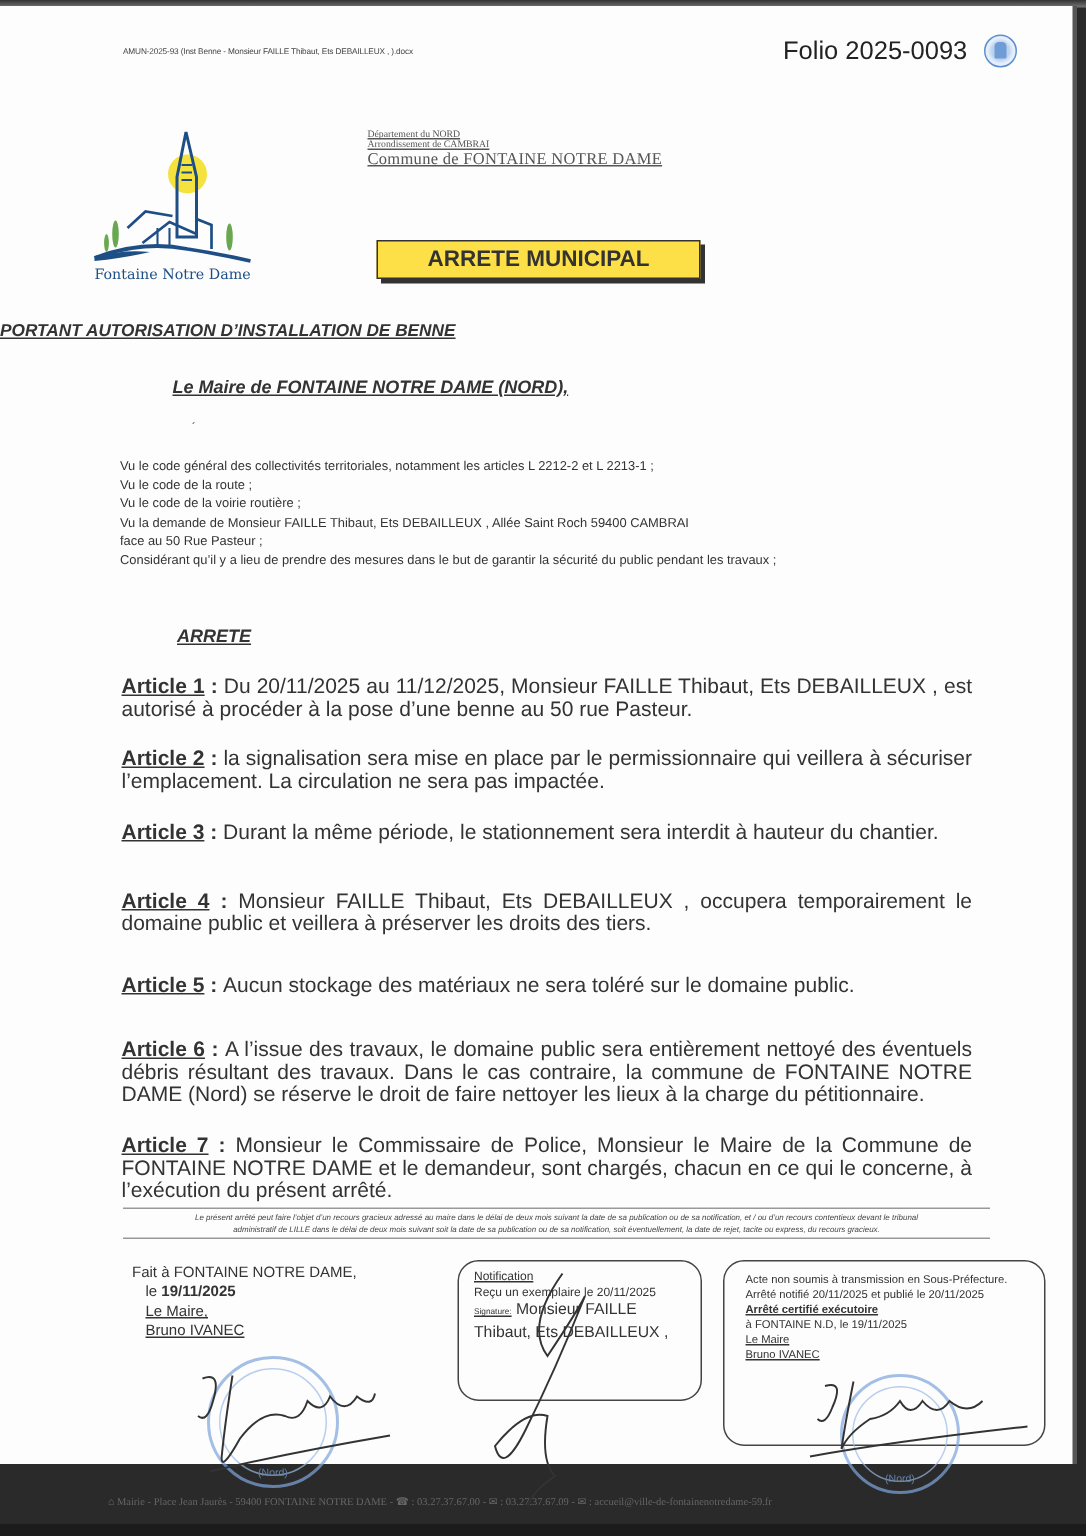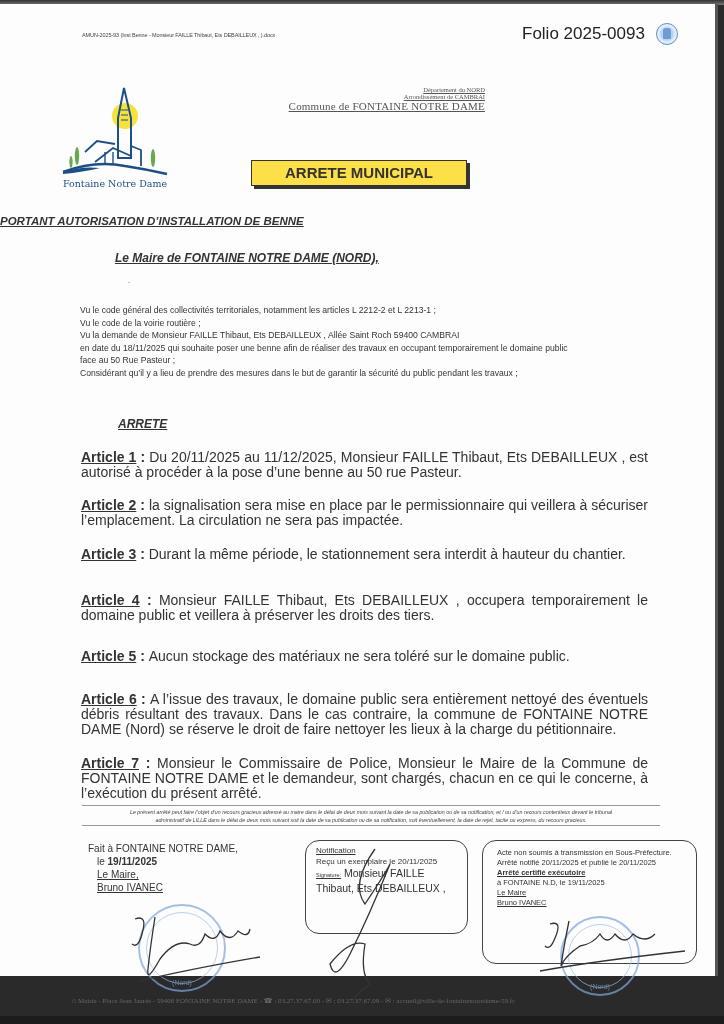--- a/index.html
+++ b/index.html
@@ -19,21 +19,21 @@
     .seal-icon { position: absolute; left: 656px; top: 19px; width: 22px; height: 22px; border-radius: 50%;
       border: 1.5px solid #5b8fd0; background: radial-gradient(circle, #b9d2ee 40%, #e6eefa 60%); }
     .seal-icon::after { content: ""; position: absolute; left: 6px; top: 4px; width: 8px; height: 11px;
       background: #5b8fd0; border-radius: 3px 3px 1px 1px; opacity: .8; }
 
     
     .logo { position: absolute; left: 55px; top: 82px; width: 120px; height: 105px; }
     .logo-caption { position: absolute; left: 0; top: 92px; width: 120px; text-align: center;
       font-family: "DejaVu Serif", serif; font-size: 9.5px; color: #1d4f86; }
 
-    .dept { position: absolute; left: 245px; top: 82px; width: 240px; text-align: right;
+    .dept { position: absolute; left: 245px; top: 82px; width: 240px; text-align: left;
       font-family: "Liberation Serif", serif; color: #555; }
     .dept .l1, .dept .l2 { font-size: 6.5px; text-decoration: underline; line-height: 7px; display: block; }
     .dept .l3 { font-size: 11px; text-decoration: underline; letter-spacing: 0.2px; line-height: 13px; display: block; }
 
     .title-box { position: absolute; left: 251px; top: 156px; width: 216px; height: 26px;
       border: 1.5px solid #333; box-shadow: 3px 3px 0 #333; background: #fde047;
       font-weight: bold; font-size: 15px; text-align: center; line-height: 23px; color: #333; }
 
     .subtitle { position: absolute; left: 0; width: 724px; top: 211px; text-align: left;
       font-weight: bold; font-style: italic; text-decoration: underline; font-size: 11.5px; color: #333; }
@@ -113,23 +113,23 @@
   </div>
 
   <div class="title-box">ARRETE MUNICIPAL</div>
 
   <div class="subtitle">PORTANT AUTORISATION D’INSTALLATION DE BENNE</div>
   <div class="mayor">Le Maire de FONTAINE NOTRE DAME (NORD),</div>
   <div class="tick">´</div>
 
   <div class="visas">
     <div>Vu le code général des collectivités territoriales, notamment les articles L 2212-2 et L 2213-1 ;</div>
+    <div>Vu le code de la route ;</div>
     <div>Vu le code de la voirie routière ;</div>
     <div>Vu la demande de Monsieur FAILLE Thibaut, Ets DEBAILLEUX , Allée Saint Roch 59400  CAMBRAI</div>
-    <div>en date du 18/11/2025 qui souhaite poser une benne afin de réaliser des travaux en occupant temporairement le domaine public</div>
     <div>face au 50 Rue Pasteur ;</div>
     <div>Considérant qu’il y a lieu de prendre des mesures dans le but de garantir la sécurité du public pendant les travaux ;</div>
   </div>
 
   <div class="arrete-label">ARRETE</div>
 
   <div class="article" style="top:446px">
     <span class="lbl">Article 1</span><span class="colon"> : </span><span>Du 20/11/2025 au 11/12/2025, Monsieur FAILLE Thibaut, Ets DEBAILLEUX , est autorisé à procéder à la pose d’une benne au 50 rue Pasteur.</span>
   </div>
   <div class="article" style="top:494px">

